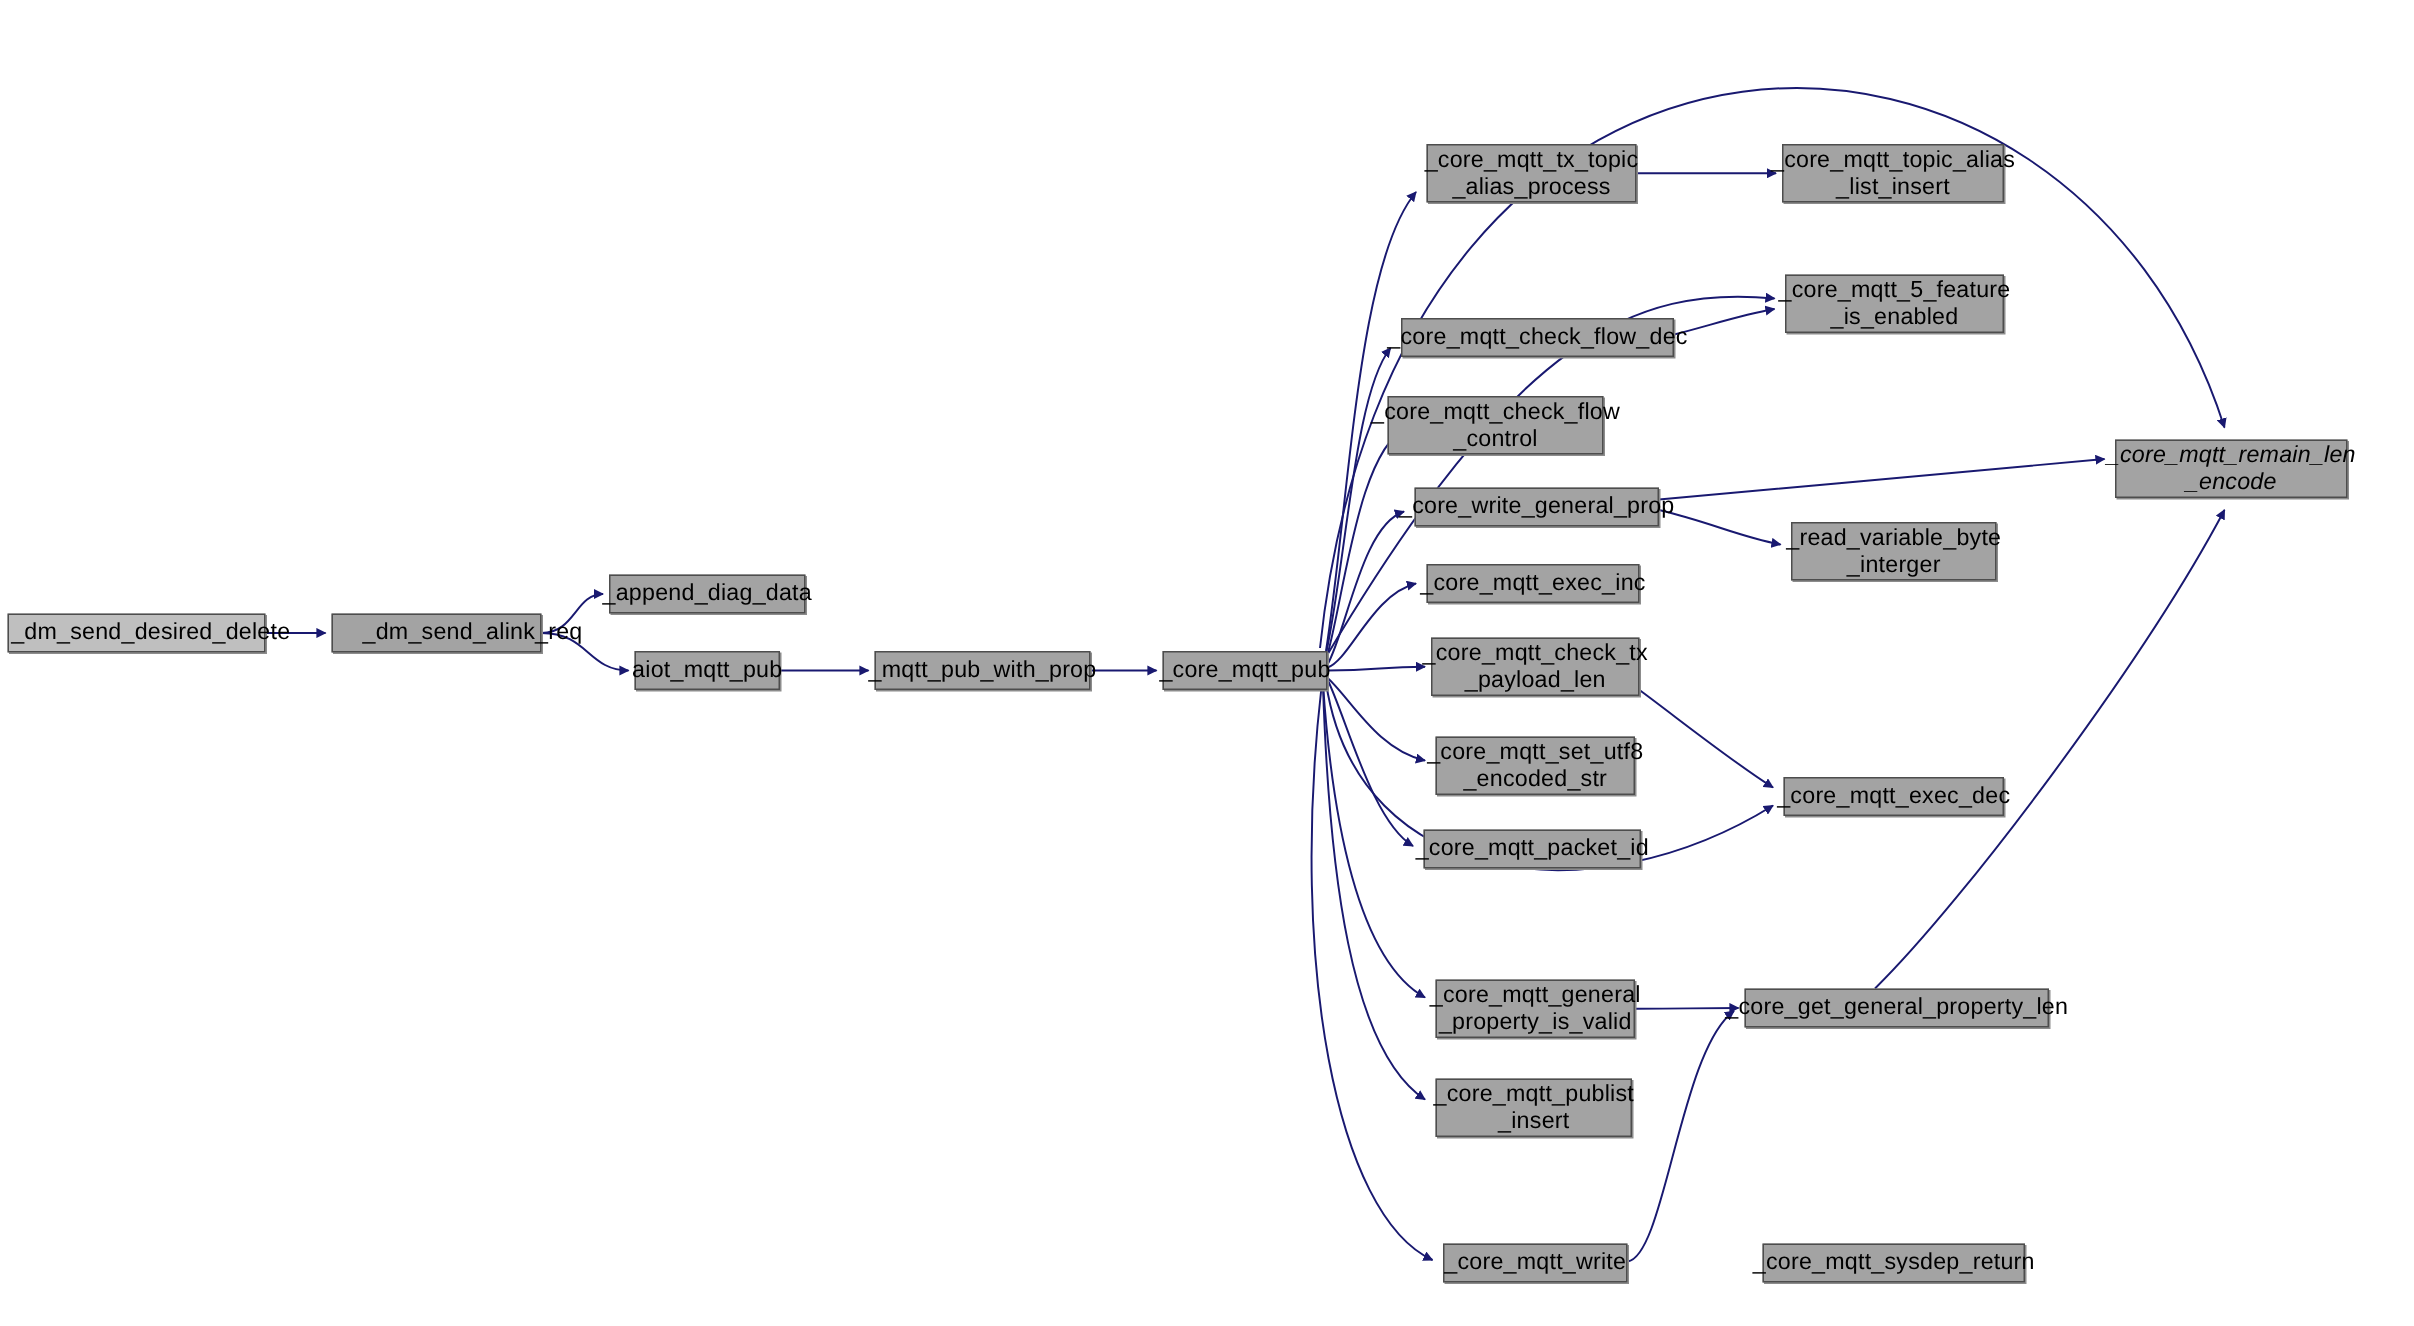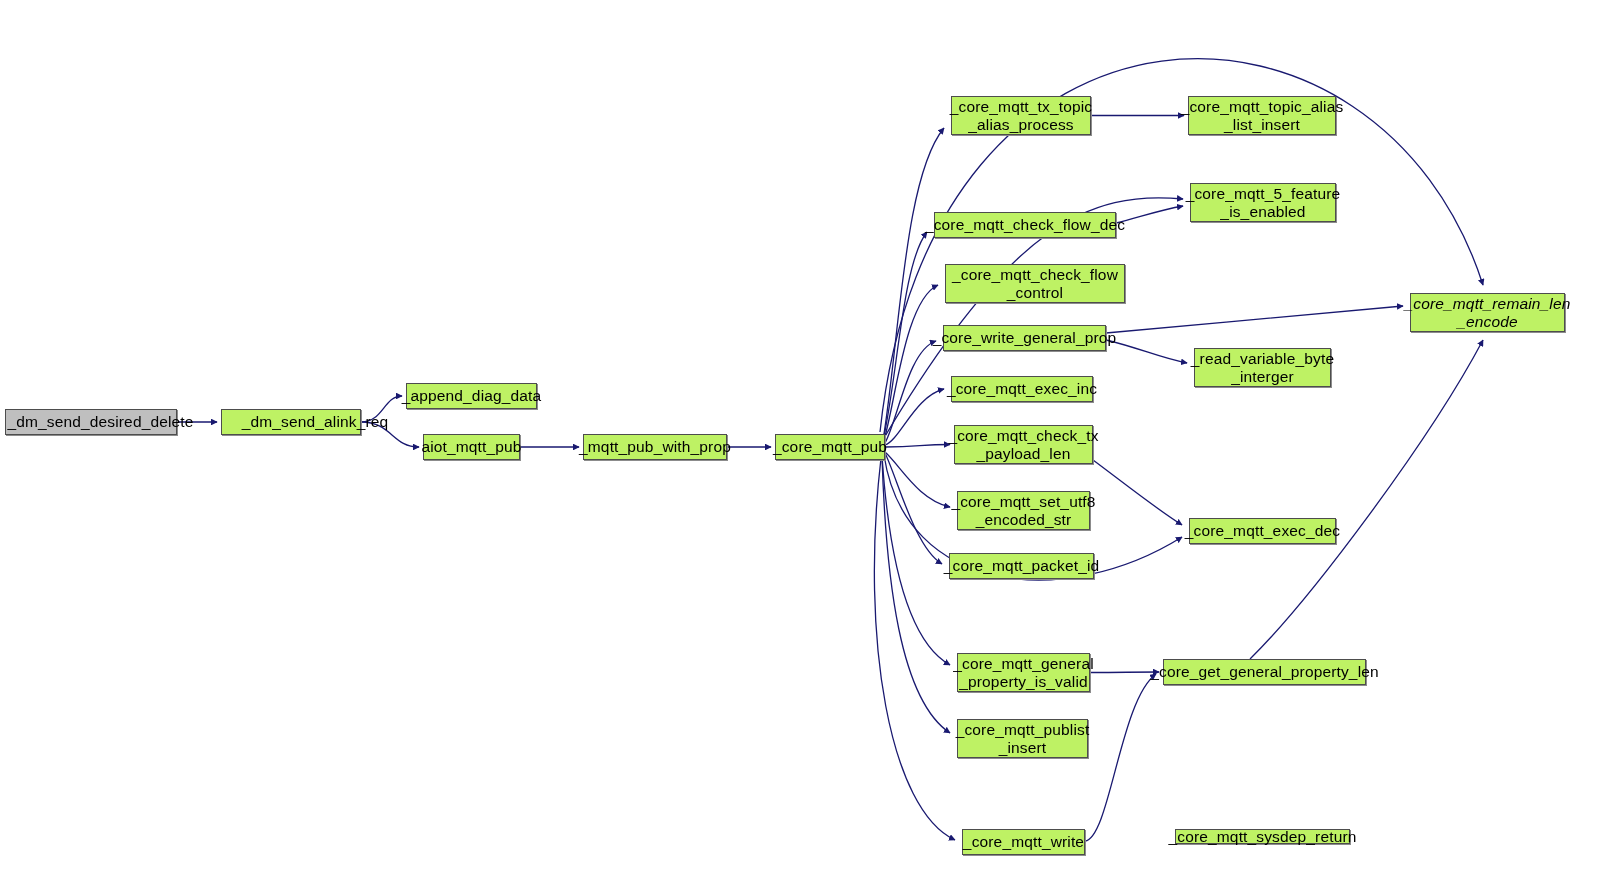--- a/index.html
+++ b/index.html
@@ -16,21 +16,21 @@
     position:absolute;
     left:0; top:0;
     width:1609px;
     height:884px;
     pointer-events:none;
   }
   .node{
     position:absolute;
     box-sizing:border-box;
     border:1px solid #4d4d4d;
-    background:#bef264;
+    background:#a3a3a3;
     color:#000000;
     display:flex;
     align-items:center;
     justify-content:center;
     text-align:center;
     font-size:15.5px;
     line-height:1.12;
     letter-spacing:0.15px;
     white-space:pre-line;
     z-index:5;
@@ -83,21 +83,21 @@
   <div id="nodes">
       <div class="node highlight" style="left: 5px; top: 409px; width: 172px; height: 26px; padding-left: 19px;">_dm_send_desired_delete</div>
       <div class="node" style="left: 221px; top: 409px; width: 140px; height: 26px; padding-left: 48px;">_dm_send_alink_req</div>
       <div class="node" style="left: 406px; top: 383px; width: 131px; height: 26px;">_append_diag_data</div>
       <div class="node" style="left: 423px; top: 434px; width: 97px; height: 26px;">aiot_mqtt_pub</div>
       <div class="node" style="left: 583px; top: 434px; width: 144px; height: 26px;">_mqtt_pub_with_prop</div>
       <div class="node" style="left: 775px; top: 434px; width: 110px; height: 26px;">_core_mqtt_pub</div>
       <div class="node" style="left: 951px; top: 96px; width: 140px; height: 39px;">_core_mqtt_tx_topic
 _alias_process</div>
       <div class="node" style="left: 934px; top: 212px; width: 182px; height: 26px;">_core_mqtt_check_flow_dec</div>
-      <div class="node" style="left: 945px; top: 264px; width: 180px; height: 39px;">_core_mqtt_check_flow
+      <div class="node" style="left: 925px; top: 264px; width: 144px; height: 39px;">_core_mqtt_check_flow
 _control</div>
       <div class="node" style="left: 943px; top: 325px; width: 163px; height: 26px;">_core_write_general_prop</div>
       <div class="node" style="left: 951px; top: 376px; width: 142px; height: 26px;">_core_mqtt_exec_inc</div>
       <div class="node" style="left: 954px; top: 425px; width: 139px; height: 39px;">_core_mqtt_check_tx
 _payload_len</div>
       <div class="node" style="left: 957px; top: 491px; width: 133px; height: 39px; text-align: center;">_core_mqtt_set_utf8
 _encoded_str</div>
       <div class="node" style="left: 949px; top: 553px; width: 145px; height: 26px;">_core_mqtt_packet_id</div>
       <div class="node" style="left: 957px; top: 653px; width: 133px; height: 39px;">_core_mqtt_general
 _property_is_valid</div>
@@ -105,17 +105,17 @@
 _insert</div>
       <div class="node" style="left: 962px; top: 829px; width: 123px; height: 26px;">_core_mqtt_write</div>
       <div class="node" style="left: 1188px; top: 96px; width: 148px; height: 39px;">_core_mqtt_topic_alias
 _list_insert</div>
       <div class="node" style="left: 1190px; top: 183px; width: 146px; height: 39px;">_core_mqtt_5_feature
 _is_enabled</div>
       <div class="node" style="left: 1194px; top: 348px; width: 137px; height: 39px;">_read_variable_byte
 _interger</div>
       <div class="node" style="left: 1189px; top: 518px; width: 147px; height: 26px;">_core_mqtt_exec_dec</div>
       <div class="node" style="left: 1163px; top: 659px; width: 203px; height: 26px;">_core_get_general_property_len</div>
-      <div class="node" style="left: 1175px; top: 829px; width: 175px; height: 15px;">_core_mqtt_sysdep_return</div>
+      <div class="node" style="left: 1175px; top: 829px; width: 175px; height: 26px;">_core_mqtt_sysdep_return</div>
       <div class="node" style="left: 1410px; top: 293px; width: 155px; height: 39px; font-style: italic;">_core_mqtt_remain_len
 _encode</div>
     </div>
 </div>
 
 </body></html>

